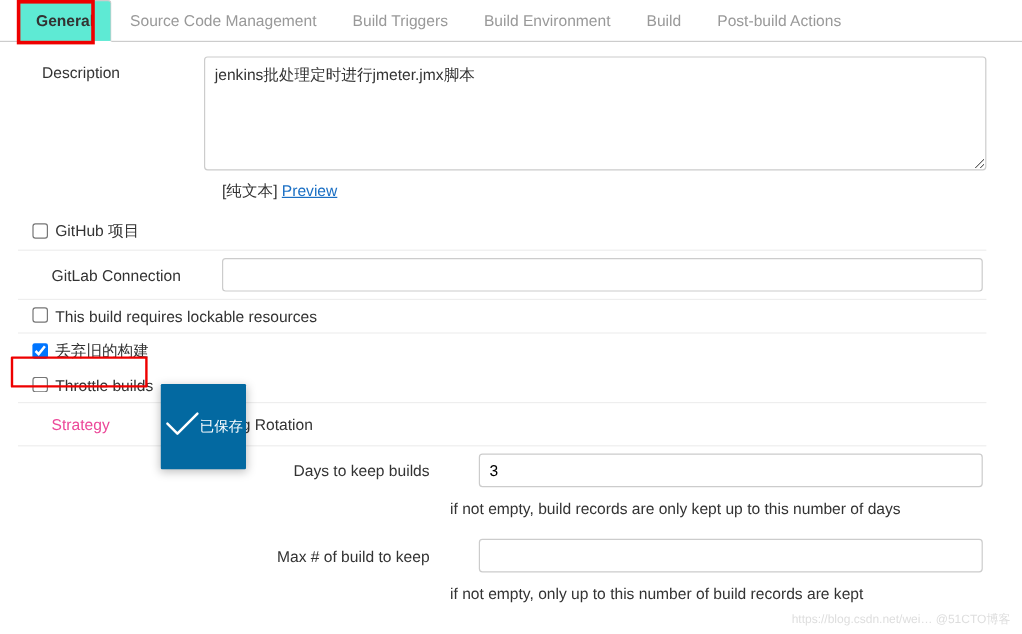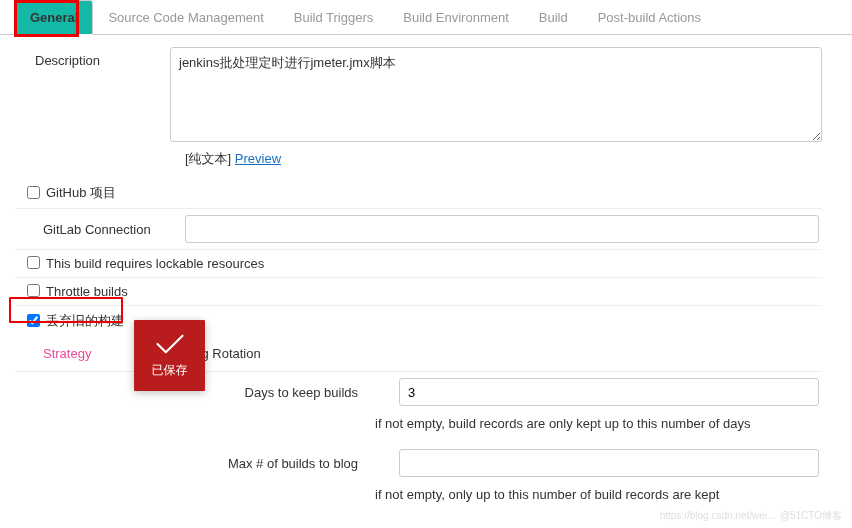--- a/index.html
+++ b/index.html
@@ -30,21 +30,21 @@
       border: 1px solid transparent;
       border-bottom: none;
       margin-bottom: -1px;
       white-space: nowrap;
     }
     .tab.active {
       color: #333;
       font-weight: bold;
       border: 1px solid #ccc;
       border-bottom: 1px solid #fff;
-      background: #14b8a6;
+      background: #5eead4;
       border-radius: 3px 3px 0 0;
     }
     .highlight-red-tab {
       position: absolute;
       top: 0px;
       left: 14px;
       width: 65px;
       height: 37px;
       border: 3px solid #ee0000;
       pointer-events: none;
@@ -173,24 +173,24 @@
       padding: 6px 3px 12px 360px;
       font-size: 13px;
       color: #333;
     }
     .saved-toast {
       position: absolute;
       top: 320px;
       left: 134px;
       width: 71px;
       height: 71px;
-      background: #b91c1c;
+      background: #0369a1;
       border-radius: 1px;
       display: flex;
-      flex-direction: column;
+      flex-direction: row;
       align-items: center;
       justify-content: center;
       color: #fff;
       box-shadow: 0 2px 8px rgba(0,0,0,.25);
     }
     .saved-toast svg {
       width: 30px;
       height: 24px;
       margin-bottom: 6px;
     }
@@ -242,43 +242,43 @@
   <div class="sub-row">
     <div class="sub-label">GitLab Connection</div>
     <input type="text" class="sub-input" value="" style="">
   </div>
 
   <div class="checkbox-row">
     <input type="checkbox" style="">
     <span>This build requires lockable resources</span>
   </div>
 
+  <div class="checkbox-row nobord">
+    <input type="checkbox" checked="" style="">
+    <span>丢弃旧的构建</span>
+  </div>
+
   <div class="checkbox-row">
     <input type="checkbox" style="">
     <span>Throttle builds</span>
   </div>
 
-  <div class="checkbox-row nobord">
-    <input type="checkbox" checked="" style="">
-    <span>丢弃旧的构建</span>
-  </div>
-
   <div class="strategy-row">
     <div class="strategy-label">Strategy</div>
     <div class="strategy-value">Log Rotation</div>
   </div>
 
   <div class="indent-row">
     <div class="indent-label">Days to keep builds</div>
     <input type="text" class="indent-input" value="3" style="">
   </div>
   <div class="hint">if not empty, build records are only kept up to this number of days</div>
 
   <div class="indent-row">
-    <div class="indent-label">Max # of builds to blog</div>
+    <div class="indent-label">Max # of build to keep</div>
     <input type="text" class="indent-input" value="" style="">
   </div>
   <div class="hint">if not empty, only up to this number of build records are kept</div>
 
 </div>
 
 <div class="highlight-red-discard"></div>
 
 <div class="saved-toast">
   <svg viewBox="0 0 36 28">

